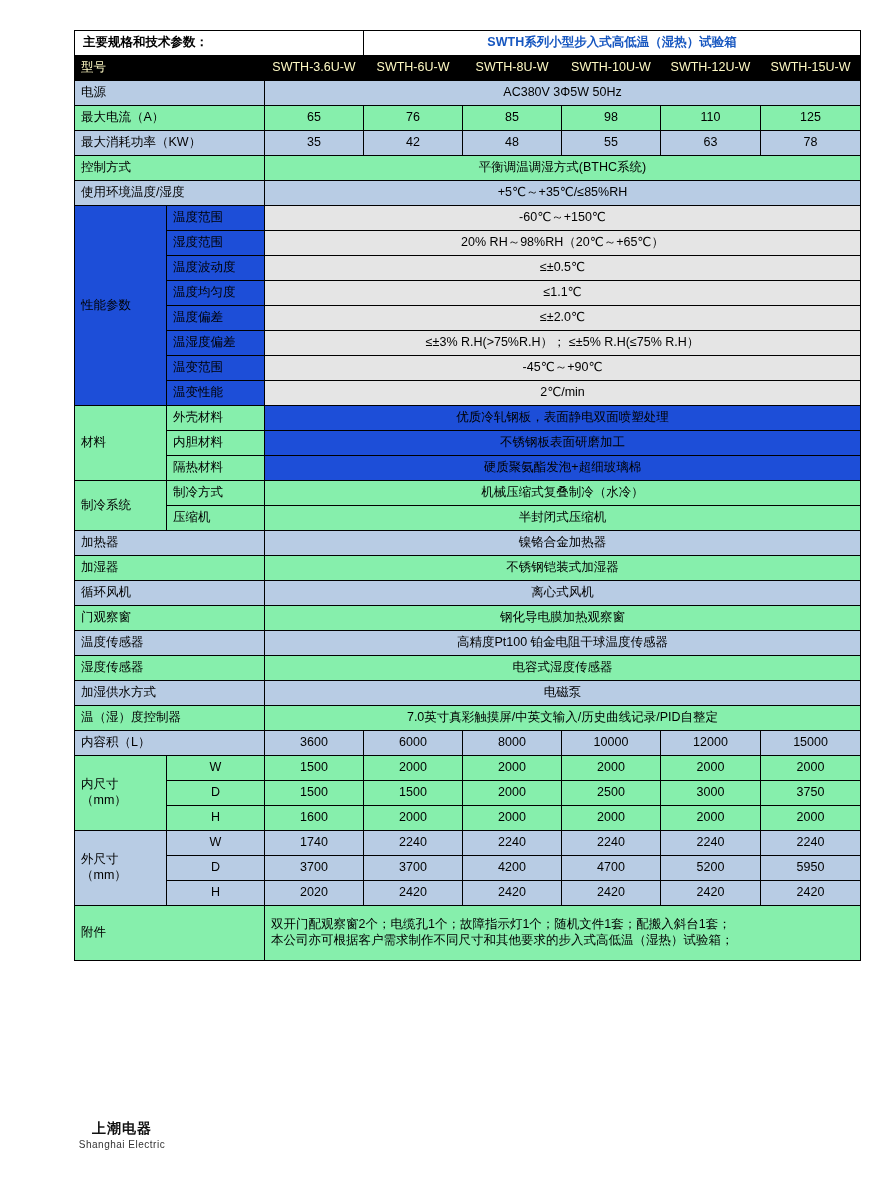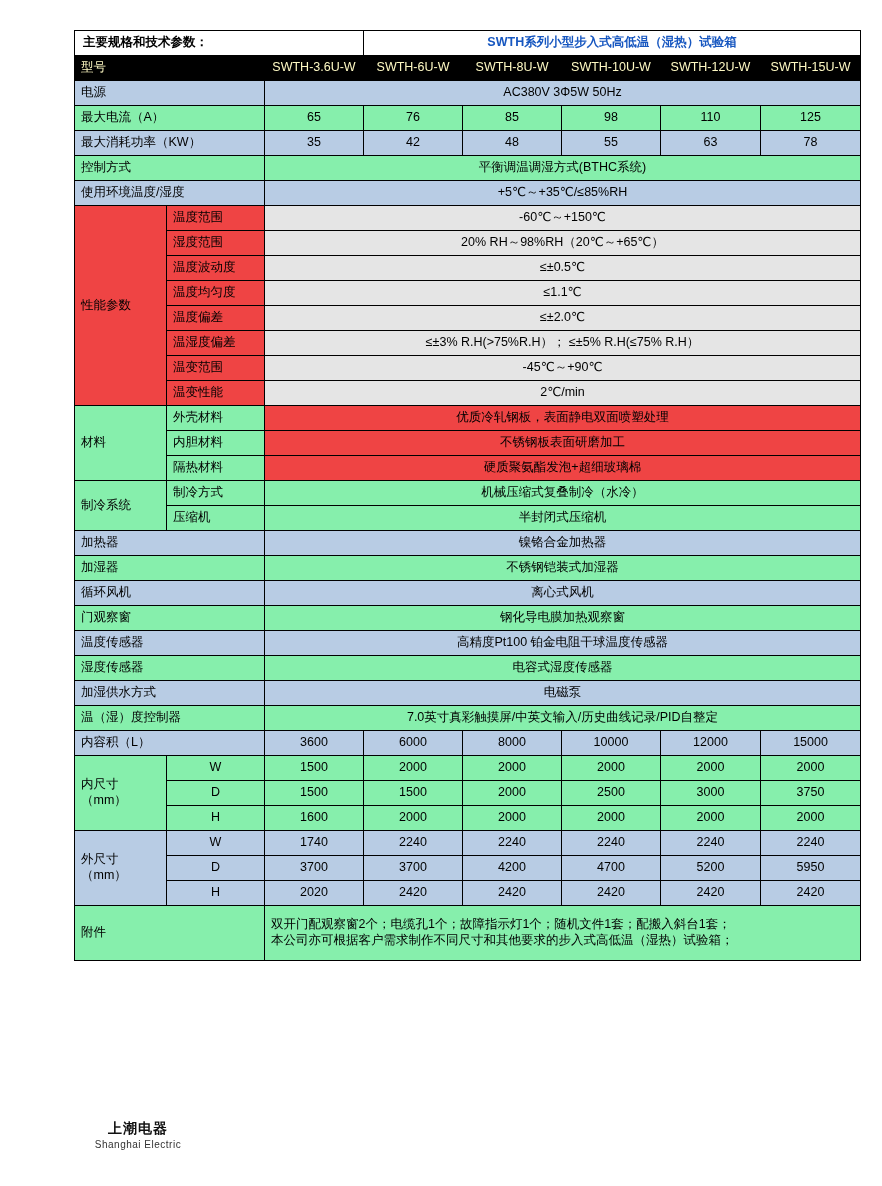--- a/index.html
+++ b/index.html
@@ -78,32 +78,32 @@
     font-size: 12.5px;
   }
   td.sub-c {
     text-align: center !important;
     font-size: 12px;
   }
   
   .blue td { background: #b8cce4; }
   .white td { background: #86efac; }
   .blue td.w, td.w { background: #e5e5e5; }
-  .white td.b, td.b { background: #ef4444; }
+  .white td.b, td.b { background: #1d4ed8; }
   .attach td {
     text-align: left !important;
     font-size: 12.5px;
     line-height: 1.5;
     padding: 3px 6px !important;
     vertical-align: middle;
   }
   .attach .lbl { vertical-align: middle; }
   .logo {
     position: absolute;
-    left: 78px;
+    left: 62px;
     top: 1120px;
     width: 120px;
     text-align: center;
   }
   .logo .cn {
     font-family: "DejaVu Serif", "Liberation Serif", serif;
     font-weight: bold;
     font-size: 14px;
     letter-spacing: 1px;
     color: #111;

